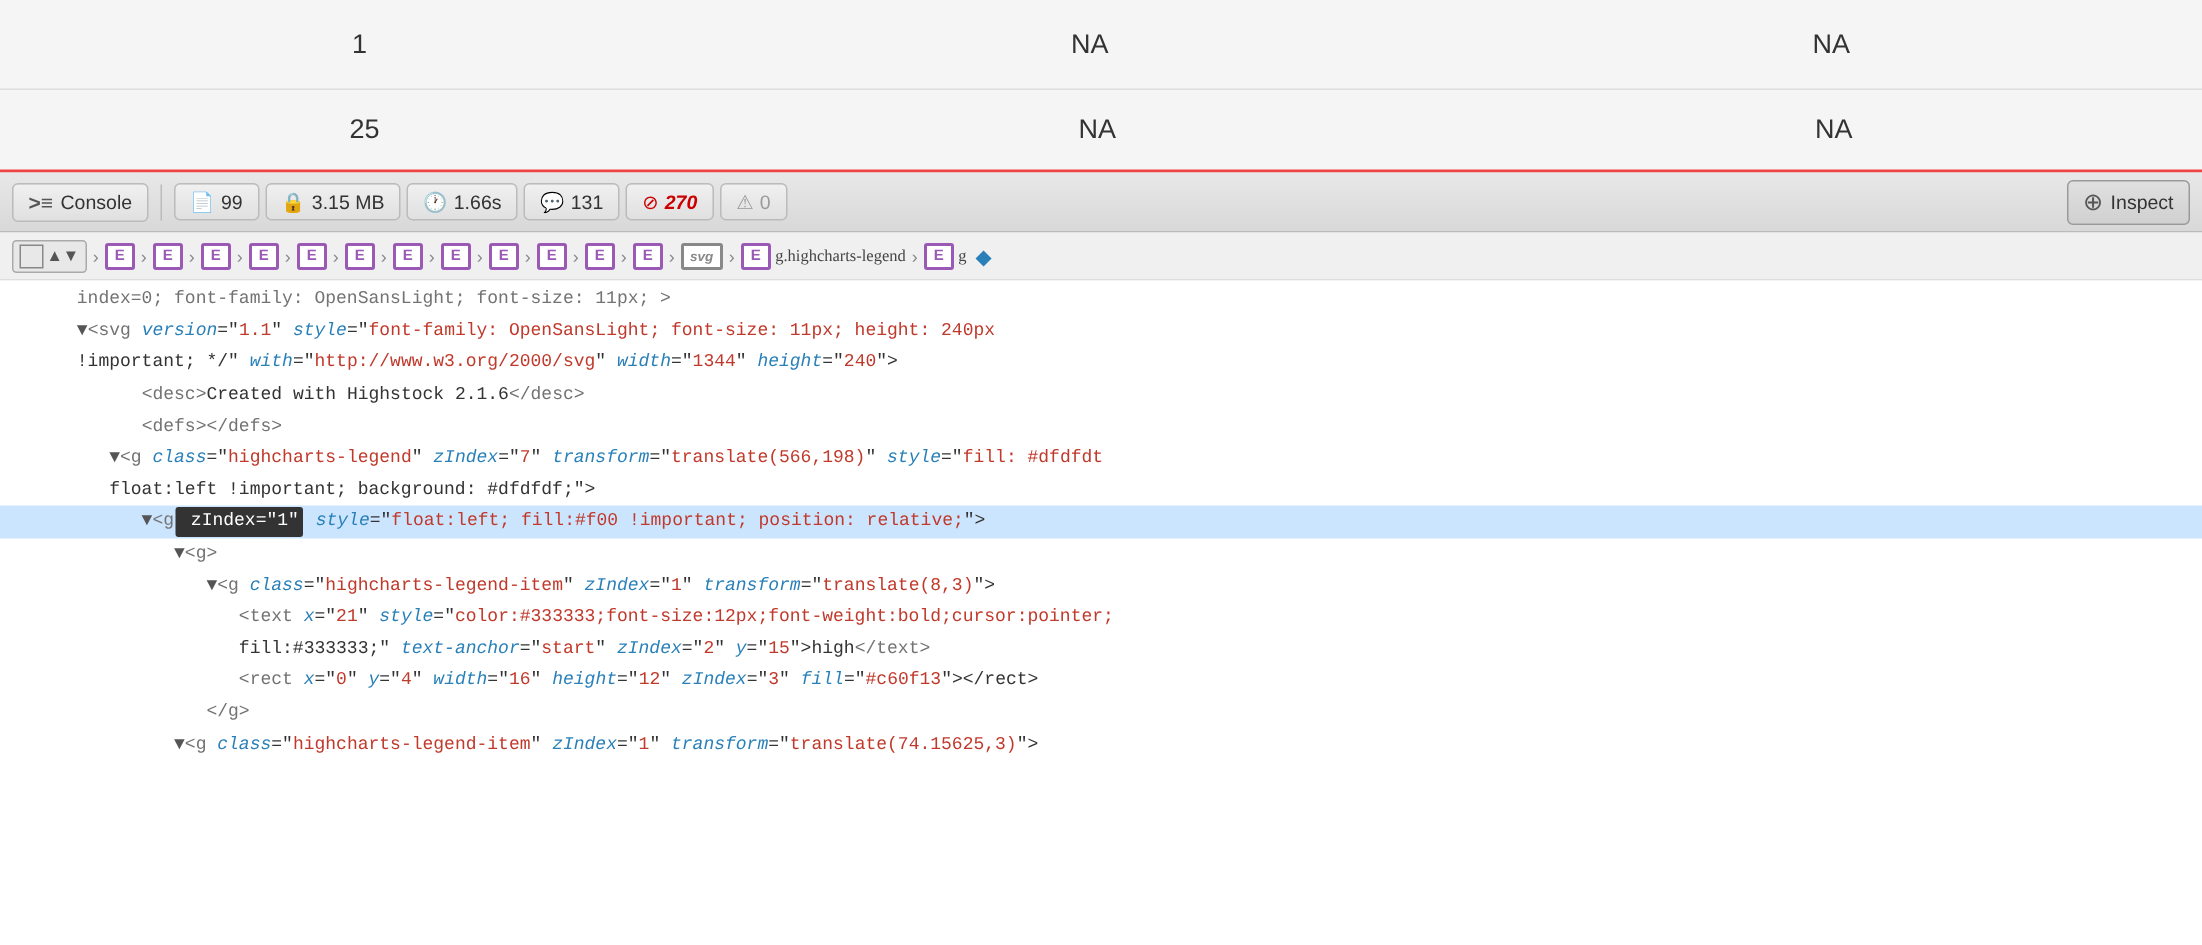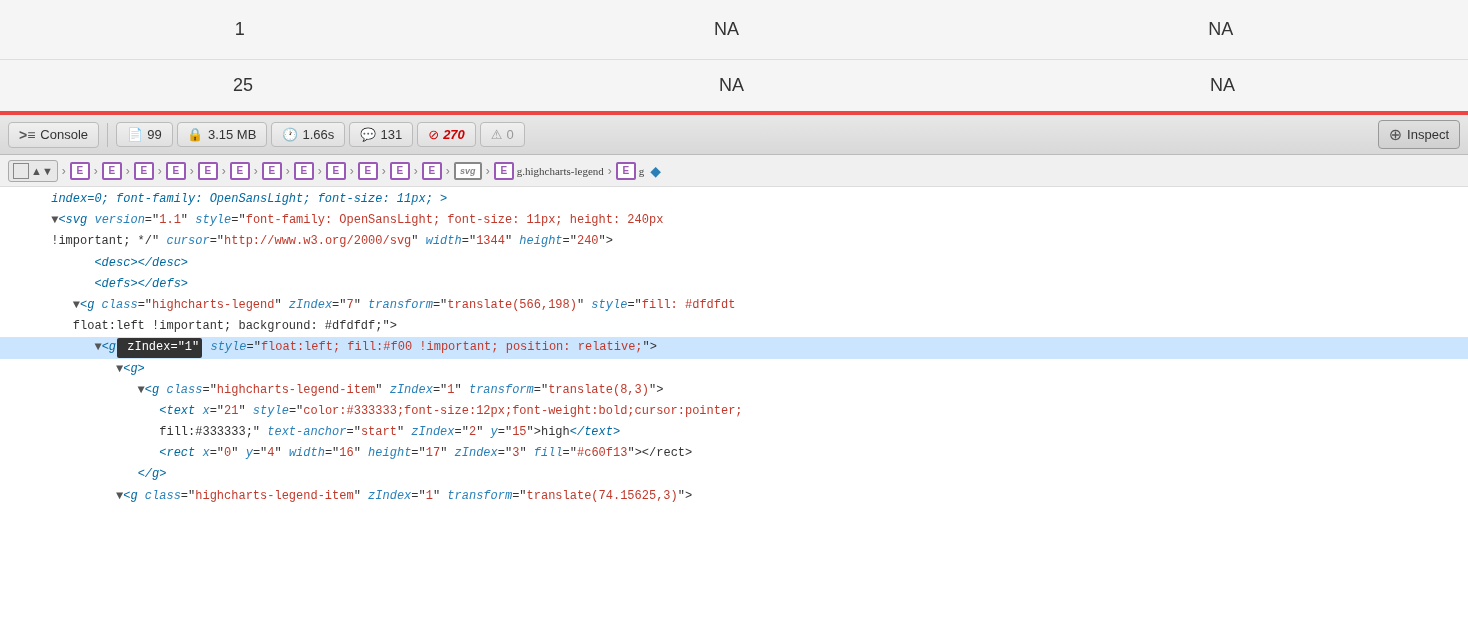--- a/index.html
+++ b/index.html
@@ -23,21 +23,21 @@
       color: #333;
       height: 60px;
     }
 
     .stats-row-2 {
       display: flex;
       justify-content: space-around;
       align-items: center;
       background: #f5f5f5;
       padding: 8px 0;
-      border-bottom: 4px solid #ef4444;
+      border-bottom: 2px solid #ef4444;
       font-size: 18px;
       color: #333;
       height: 55px;
     }
 
     
     .toolbar {
       display: flex;
       align-items: center;
       background: linear-gradient(to bottom, #e8e8e8, #d8d8d8);
@@ -180,21 +180,21 @@
       align-items: flex-start;
       padding: 1px 8px;
       white-space: pre;
       color: #333;
     }
 
     .code-line.highlighted {
       background: #cce5ff;
     }
 
-    .tag { color: #0369a1; font-style: italic; }
+    .tag { color: #737373; }
     .attr-name { color: #2980b9; font-style: italic; }
     .attr-val { color: #c0392b; }
     .text-content { color: #333; }
     .triangle { color: #555; cursor: pointer; }
 
     .main-content {
       display: flex;
       flex-direction: column;
       height: 630px;
     }
@@ -348,28 +348,29 @@
     <div class="code-line">
       <span class="triangle">      ▼</span>
       <span class="tag">&lt;svg</span>
       <span class="attr-name"> version</span><span>="</span><span class="attr-val">1.1</span><span>"</span>
       <span class="attr-name"> style</span><span>="</span><span class="attr-val">font-family: OpenSansLight; font-size: 11px; height: 240px</span>
     </div>
 
 
     <div class="code-line">
       <span>      !important; */" </span>
-      <span class="attr-name">cursor</span><span>="</span><span class="attr-val">http://www.w3.org/2000/svg</span><span>"</span>
+      <span class="attr-name">with</span><span>="</span><span class="attr-val">http://www.w3.org/2000/svg</span><span>"</span>
       <span class="attr-name"> width</span><span>="</span><span class="attr-val">1344</span><span>"</span>
       <span class="attr-name"> height</span><span>="</span><span class="attr-val">240</span><span>"&gt;</span>
     </div>
 
     <div class="code-line">
       <span>            </span>
       <span class="tag">&lt;desc&gt;</span>
+      <span class="text-content">Created with Highstock 2.1.6</span>
       <span class="tag">&lt;/desc&gt;</span>
     </div>
 
     <div class="code-line">
       <span>            </span>
       <span class="tag">&lt;defs&gt;&lt;/defs&gt;</span>
     </div>
 
     <div class="code-line">
       <span class="triangle">         ▼</span>
@@ -419,21 +420,21 @@
       <span class="text-content">high</span>
       <span class="tag">&lt;/text&gt;</span>
     </div>
 
     <div class="code-line">
       <span>                     </span>
       <span class="tag">&lt;rect</span>
       <span class="attr-name"> x</span><span>="</span><span class="attr-val">0</span><span>"</span>
       <span class="attr-name"> y</span><span>="</span><span class="attr-val">4</span><span>"</span>
       <span class="attr-name"> width</span><span>="</span><span class="attr-val">16</span><span>"</span>
-      <span class="attr-name"> height</span><span>="</span><span class="attr-val">17</span><span>"</span>
+      <span class="attr-name"> height</span><span>="</span><span class="attr-val">12</span><span>"</span>
       <span class="attr-name"> zIndex</span><span>="</span><span class="attr-val">3</span><span>"</span>
       <span class="attr-name"> fill</span><span>="</span><span class="attr-val">#c60f13</span><span>"&gt;&lt;/rect&gt;</span>
     </div>
 
     <div class="code-line">
       <span>                  </span>
       <span class="tag">&lt;/g&gt;</span>
     </div>
 
     <div class="code-line">

